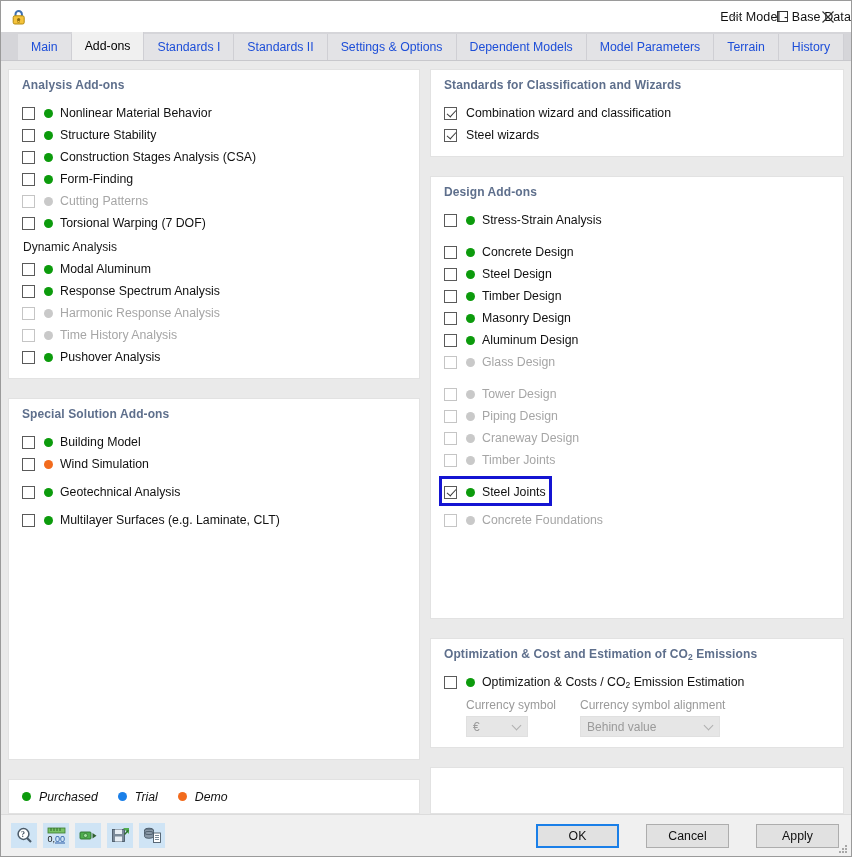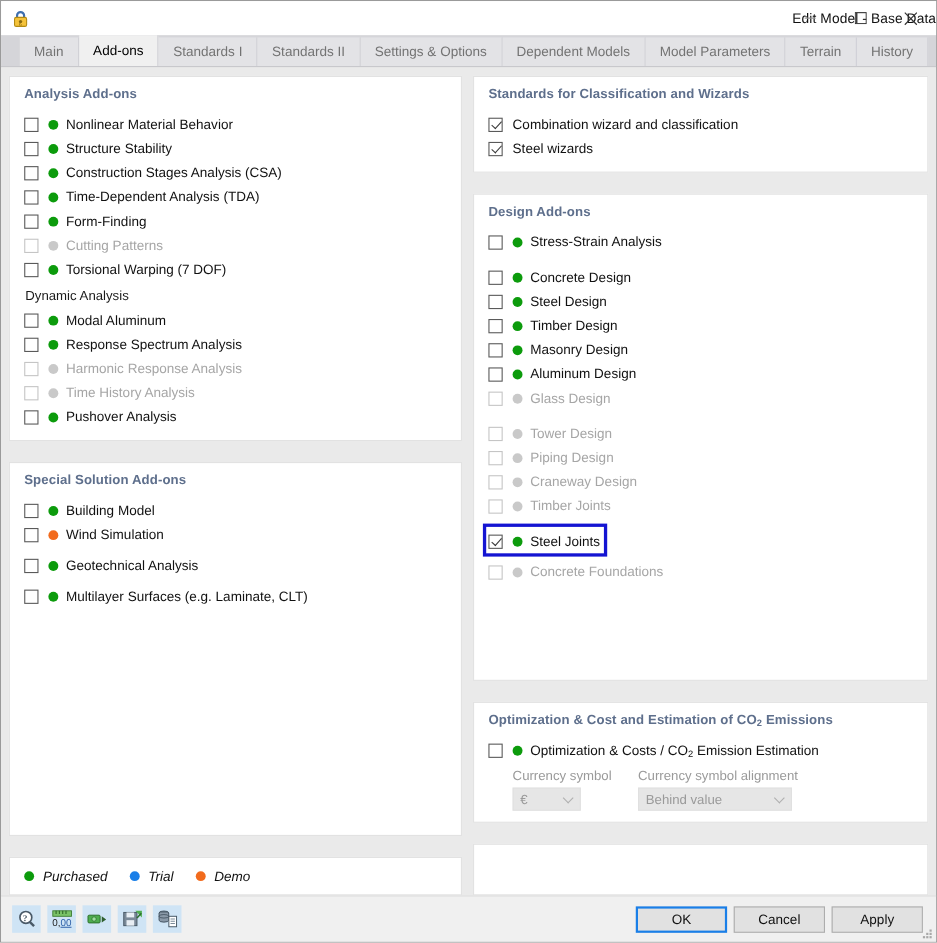--- a/index.html
+++ b/index.html
@@ -52,21 +52,21 @@
     display: flex; align-items: flex-end;
     padding-left: 17px;
     border-bottom: 1px solid #c8c8cc;
     position: relative;
   }
   .tab {
     height: 26px;
     padding: 0 13px;
     display: flex; align-items: center;
     font-size: 12.3px;
-    color: #737373;
+    color: #1d4ed8;
     background: #e3e3e6;
     border-right: 1px solid #cfcfd4;
     white-space: nowrap;
   }
   .tab.active {
     background: #f0f0f0;
     height: 28px;
     color: #000;
   }
 
@@ -196,21 +196,21 @@
     display: flex; align-items: center;
     padding: 0 10px;
     position: relative;
   }
   .tool-btns { display: flex; gap: 6px; align-items: center; }
   .tool-btn {
     width: 26px; height: 25px;
     background: #cfe4f5;
     display: flex; align-items: center; justify-content: center;
   }
-  .dlg-btns { position: absolute; right: 12px; display: flex; gap: 6px; }
+  .dlg-btns { position: absolute; right: 12px; display: flex; gap: 27px; }
   .btn {
     width: 83px; height: 24px;
     background: #e1e1e1;
     border: 1px solid #adadad;
     font-size: 12.3px;
     color: #111;
     display: flex; align-items: center; justify-content: center;
   }
   .btn.primary { border: 2px solid #1a7fe8; background: #e1e1e1; }
   .grip {
@@ -284,25 +284,20 @@
         </div>
         <div class="opt">
           <span class="cb"></span>
           <span class="dot green"></span>
           <span class="opt-label">Structure Stability</span>
         </div>
         <div class="opt">
           <span class="cb"></span>
           <span class="dot green"></span>
           <span class="opt-label">Construction Stages Analysis (CSA)</span>
-        </div>
-        <div class="opt">
-          <span class="cb"></span>
-          <span class="dot green"></span>
-          <span class="opt-label">Time-Dependent Analysis (TDA)</span>
         </div>
         <div class="opt">
           <span class="cb"></span>
           <span class="dot green"></span>
           <span class="opt-label">Form-Finding</span>
         </div>
         <div class="opt">
           <span class="cb disabled"></span>
           <span class="dot gray"></span>
           <span class="opt-label disabled">Cutting Patterns</span>

